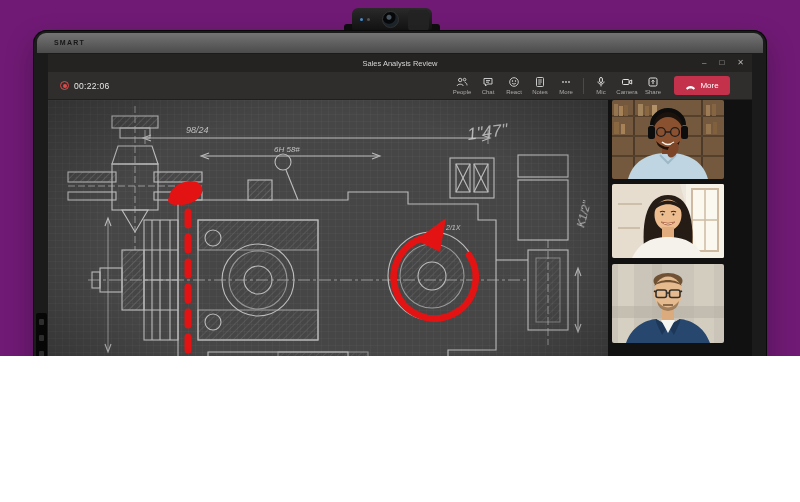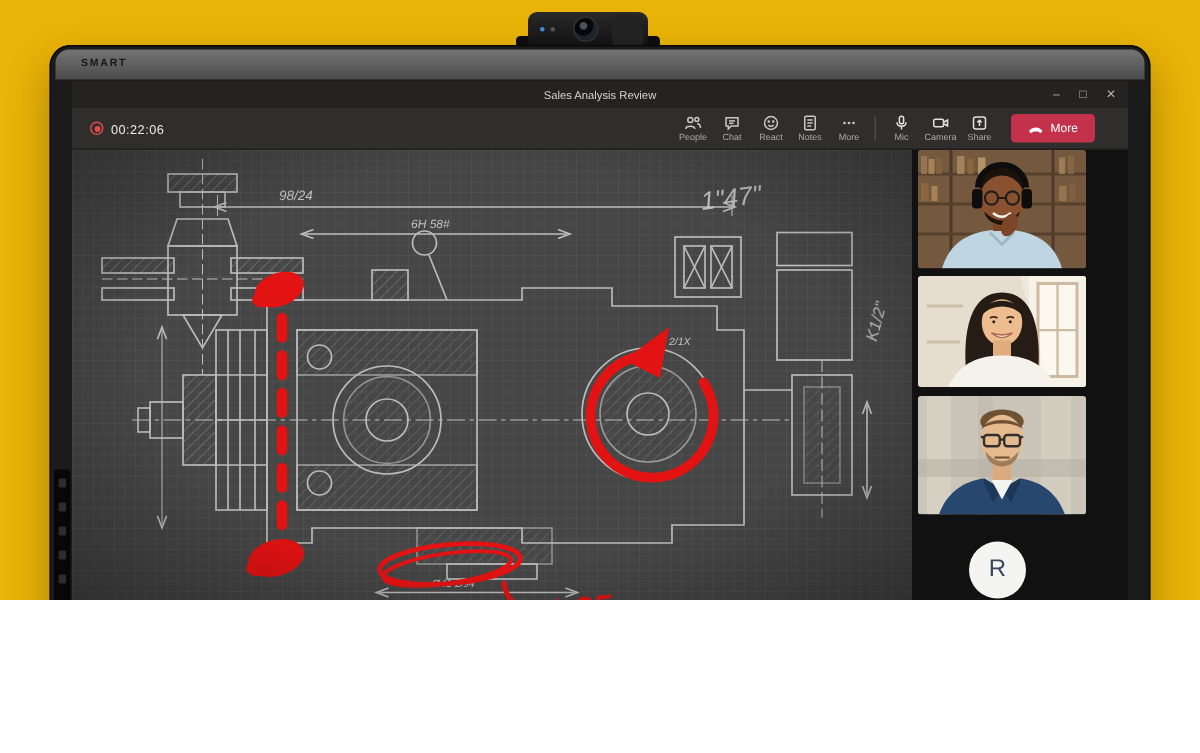--- a/index.html
+++ b/index.html
@@ -1,18 +1,18 @@
 <!DOCTYPE html>
 <html><head>
 <meta charset="utf-8">
 <style>
   html,body{margin:0;padding:0;background:#fff;}
   *{box-sizing:border-box;}
   body{font-family:"Liberation Sans",sans-serif;}
-  .stage{position:relative;width:800px;height:400px;background:#eab308;overflow:hidden;}
+  .stage{position:relative;width:800px;height:356px;background:#701a75;overflow:hidden;}
 
   
   .device{position:absolute;left:33px;top:30px;width:734px;height:447px;background:#1b1b1b;
           border-radius:14px;box-shadow:0 12px 28px rgba(0,0,0,.28), inset 0 0 0 1px #0a0a0a;}
   .bezel-top{position:absolute;left:37px;top:33px;width:726px;height:20px;
              background:linear-gradient(#747474,#4b4b4b);border-radius:9px 9px 0 0;}
   .brand{position:absolute;left:17px;top:6px;font-size:7px;font-weight:bold;color:#171717;letter-spacing:1.2px;}
   .camera{position:absolute;left:344px;top:24px;width:96px;height:8px;background:#0e0e0e;border-radius:3px;}
   .camera-body{position:absolute;left:352px;top:8px;width:80px;height:25px;background:linear-gradient(#2a2a2a,#101010);border-radius:6px;}
   .camera-lens{position:absolute;left:30px;top:3px;width:17px;height:17px;border-radius:50%;

